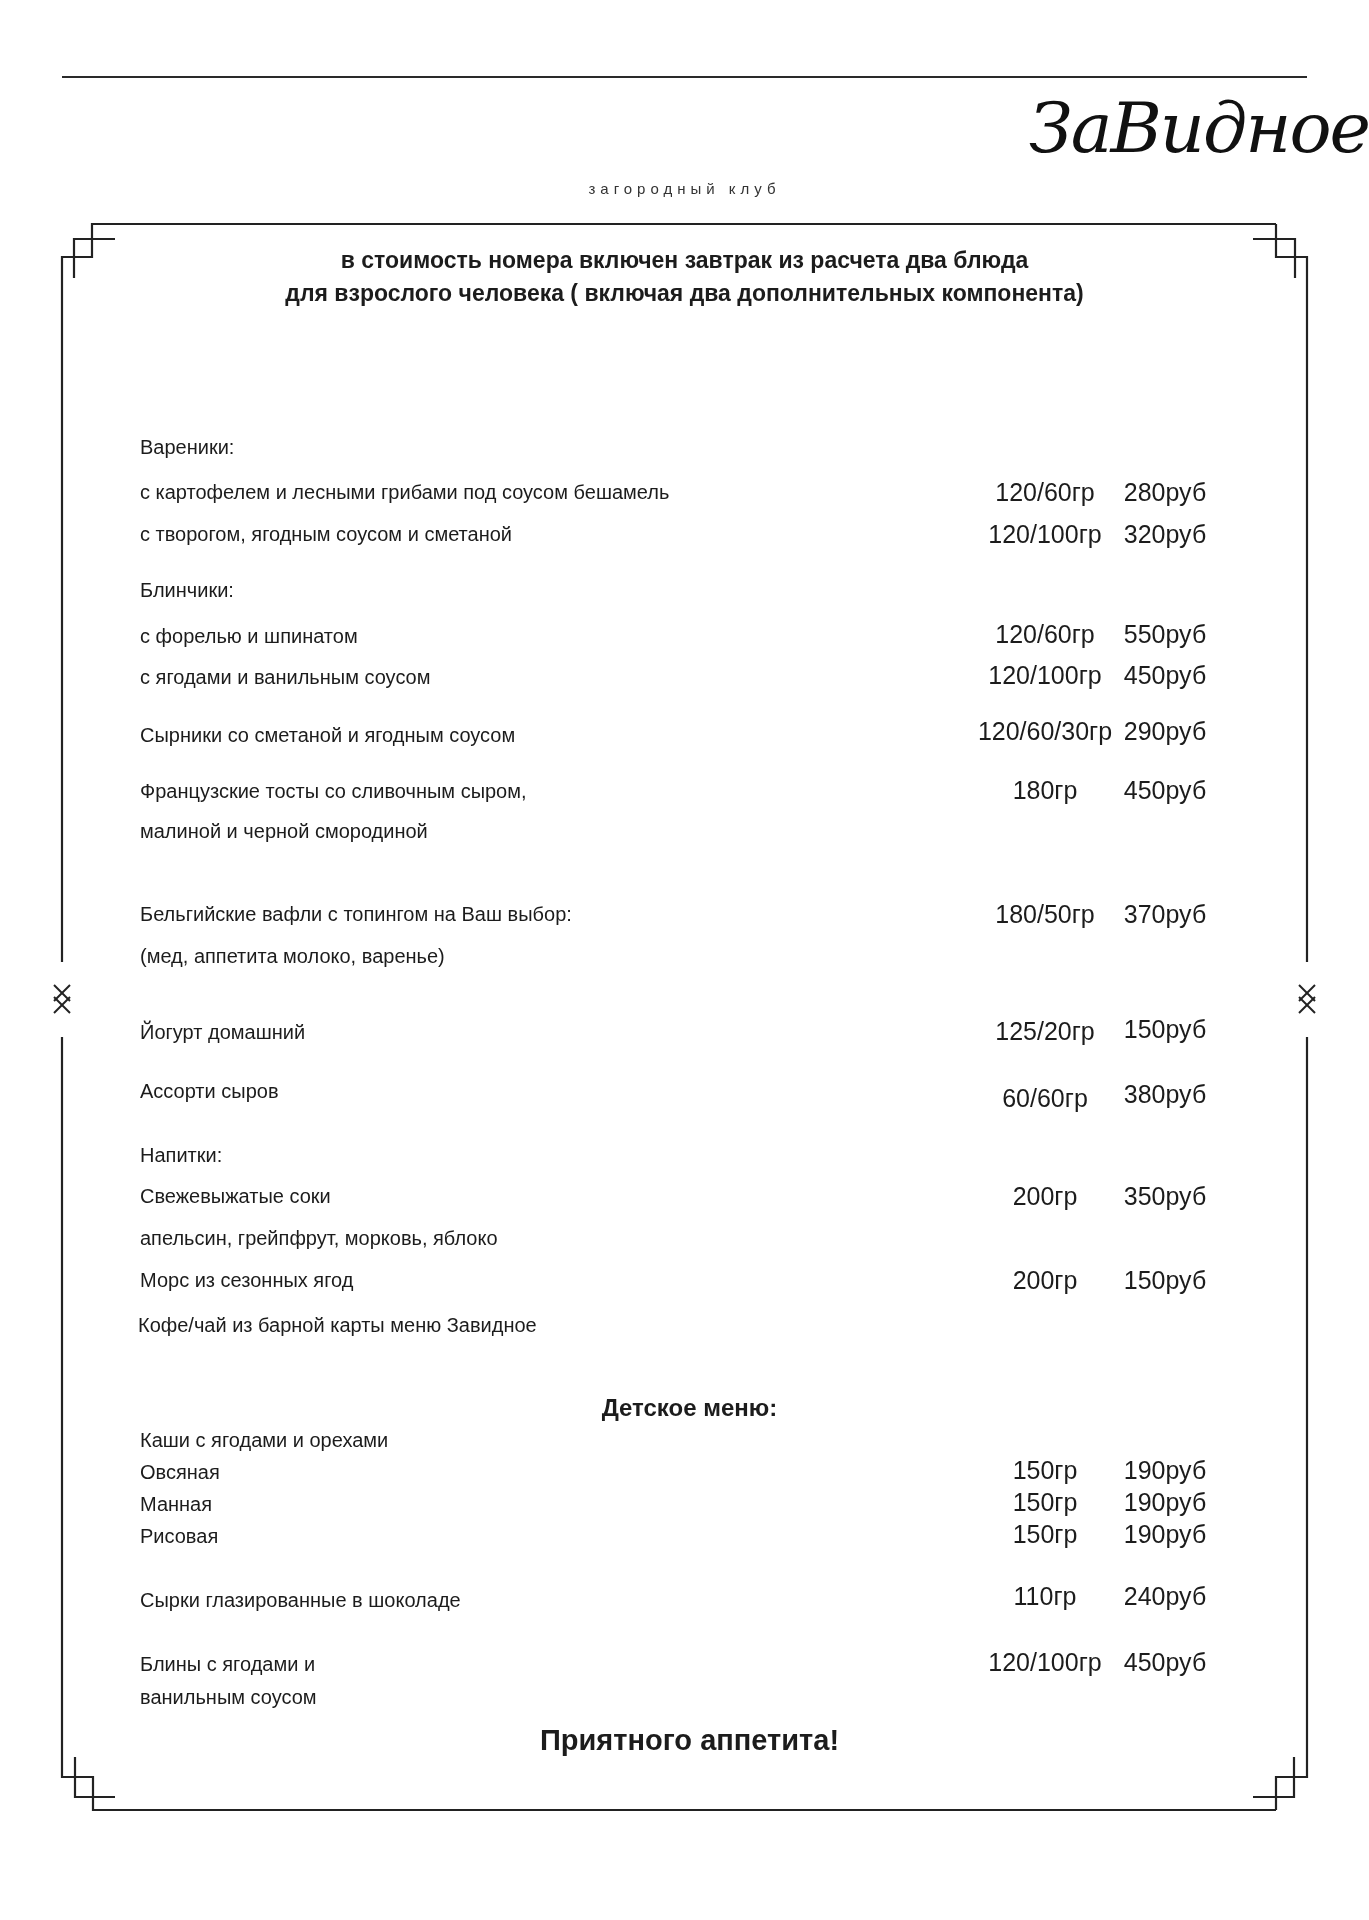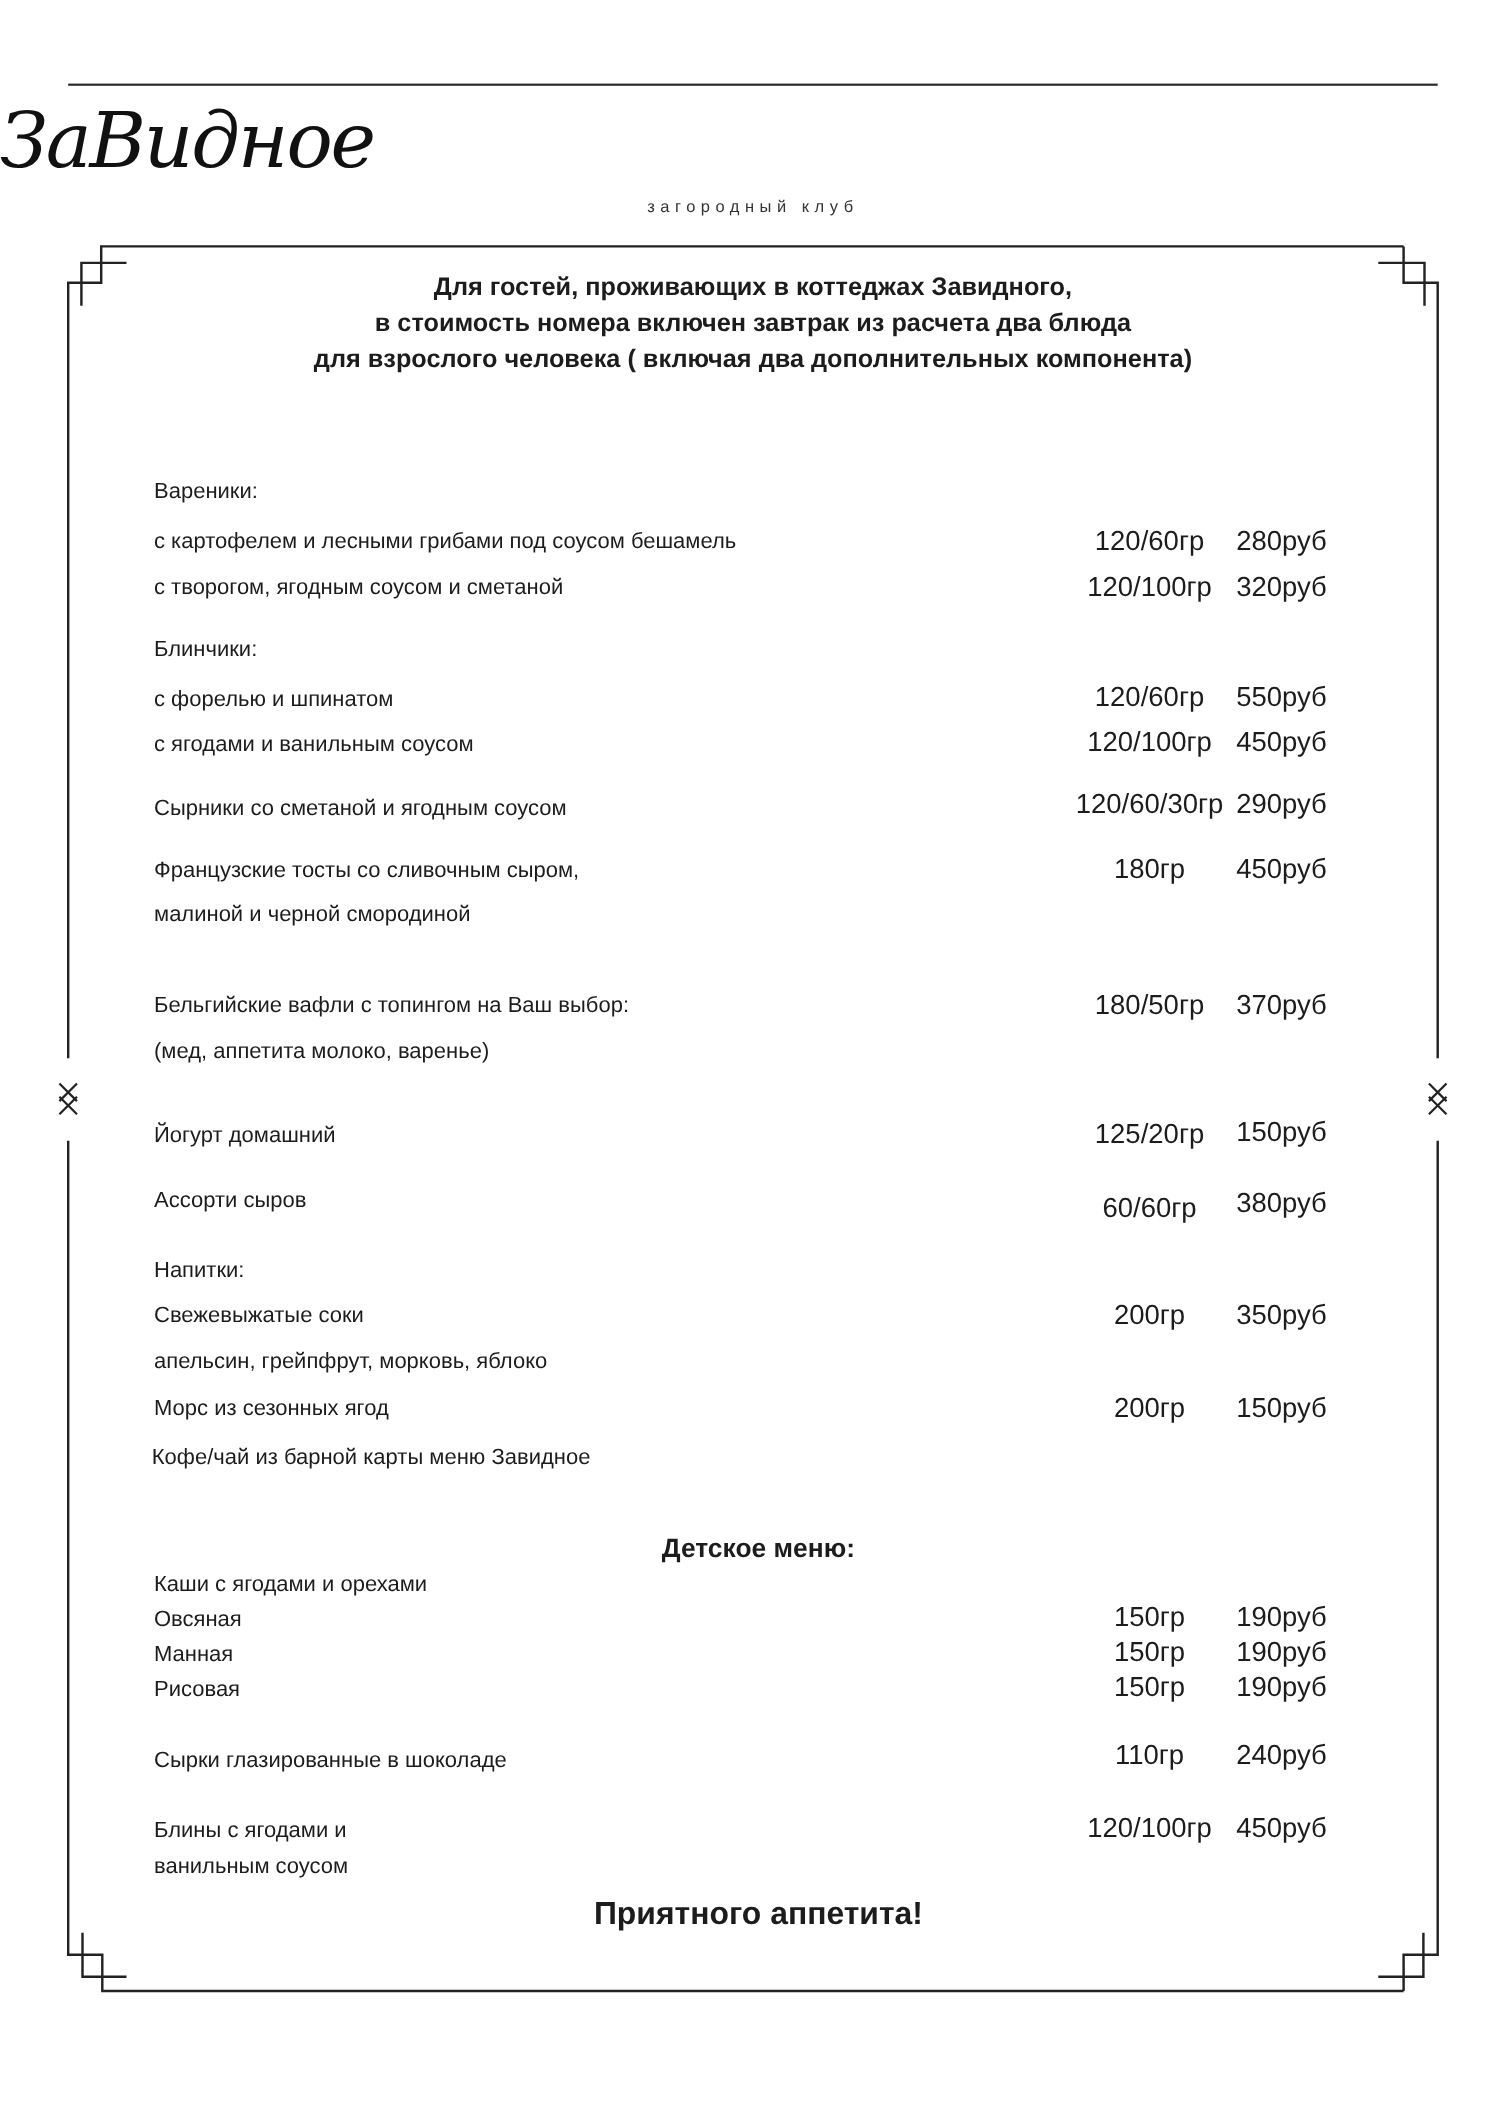--- a/index.html
+++ b/index.html
@@ -1,20 +1,20 @@
 <!DOCTYPE html>
 <html><head>
 <meta charset="utf-8">
 <style>
   html, body { margin: 0; padding: 0; background: #ffffff; }
   body { width: 1369px; height: 1920px; position: relative; overflow: hidden;
          font-family: "Liberation Sans", "DejaVu Sans", sans-serif; color: #1c1c1c; }
   .rule { position: absolute; background: #2a2a2a; }
   svg.frame { position: absolute; left: 0; top: 0; }
-  .logo { position: absolute; left: 0; width: 1369px; top: 88px; text-align: left;
+  .logo { position: absolute; left: 0; width: 1369px; top: 88px; text-align: right;
           font-family: "DejaVu Serif", "Liberation Serif", serif; font-style: italic;
           font-size: 70px; letter-spacing: -2px; color: #111; line-height: 80px; }
   .tagline { position: absolute; left: 0; width: 1369px; top: 180px; text-align: center;
              font-size: 15px; letter-spacing: 5px; color: #333; }
   .intro { position: absolute; left: 200px; width: 969px; text-align: center;
            font-weight: bold; font-size: 23px; line-height: 33px; top: 244px; color: #1c1c1c; }
   .intro div { height: 33px; white-space: nowrap; }
   .line { position: absolute; left: 140px; font-size: 20px; line-height: 30px; white-space: nowrap; }
   .w { position: absolute; width: 180px; left: 955px; text-align: center; font-size: 25px; line-height: 30px; white-space: nowrap; }
   .p { position: absolute; left: 1100px; width: 130px; text-align: center; font-size: 25px; line-height: 30px; white-space: nowrap; }
@@ -52,21 +52,20 @@
     <g stroke-width="2">
       <line x1="1299" y1="985" x2="1315" y2="1001"></line>
       <line x1="1315" y1="985" x2="1299" y2="1001"></line>
       <line x1="1299" y1="1013" x2="1315" y2="997"></line>
       <line x1="1315" y1="1013" x2="1299" y2="997"></line>
     </g>
   </g>
 </svg>
 
 <div class="intro">
-  <div>Для гостей, проживающих в коттеджах Завидного,</div>
   <div>в стоимость  номера включен завтрак из расчета два блюда</div>
   <div>для взрослого человека ( включая два дополнительных компонента)</div>
 </div>
 
 <div class="line" style="top:432px">Вареники:</div>
 <div>
   <div class="line" style="top:477px">с картофелем и лесными грибами под соусом бешамель</div>
   <div class="w" style="top:477px">120/60гр</div>
   <div class="p" style="top:477px">280руб</div>
 </div>

